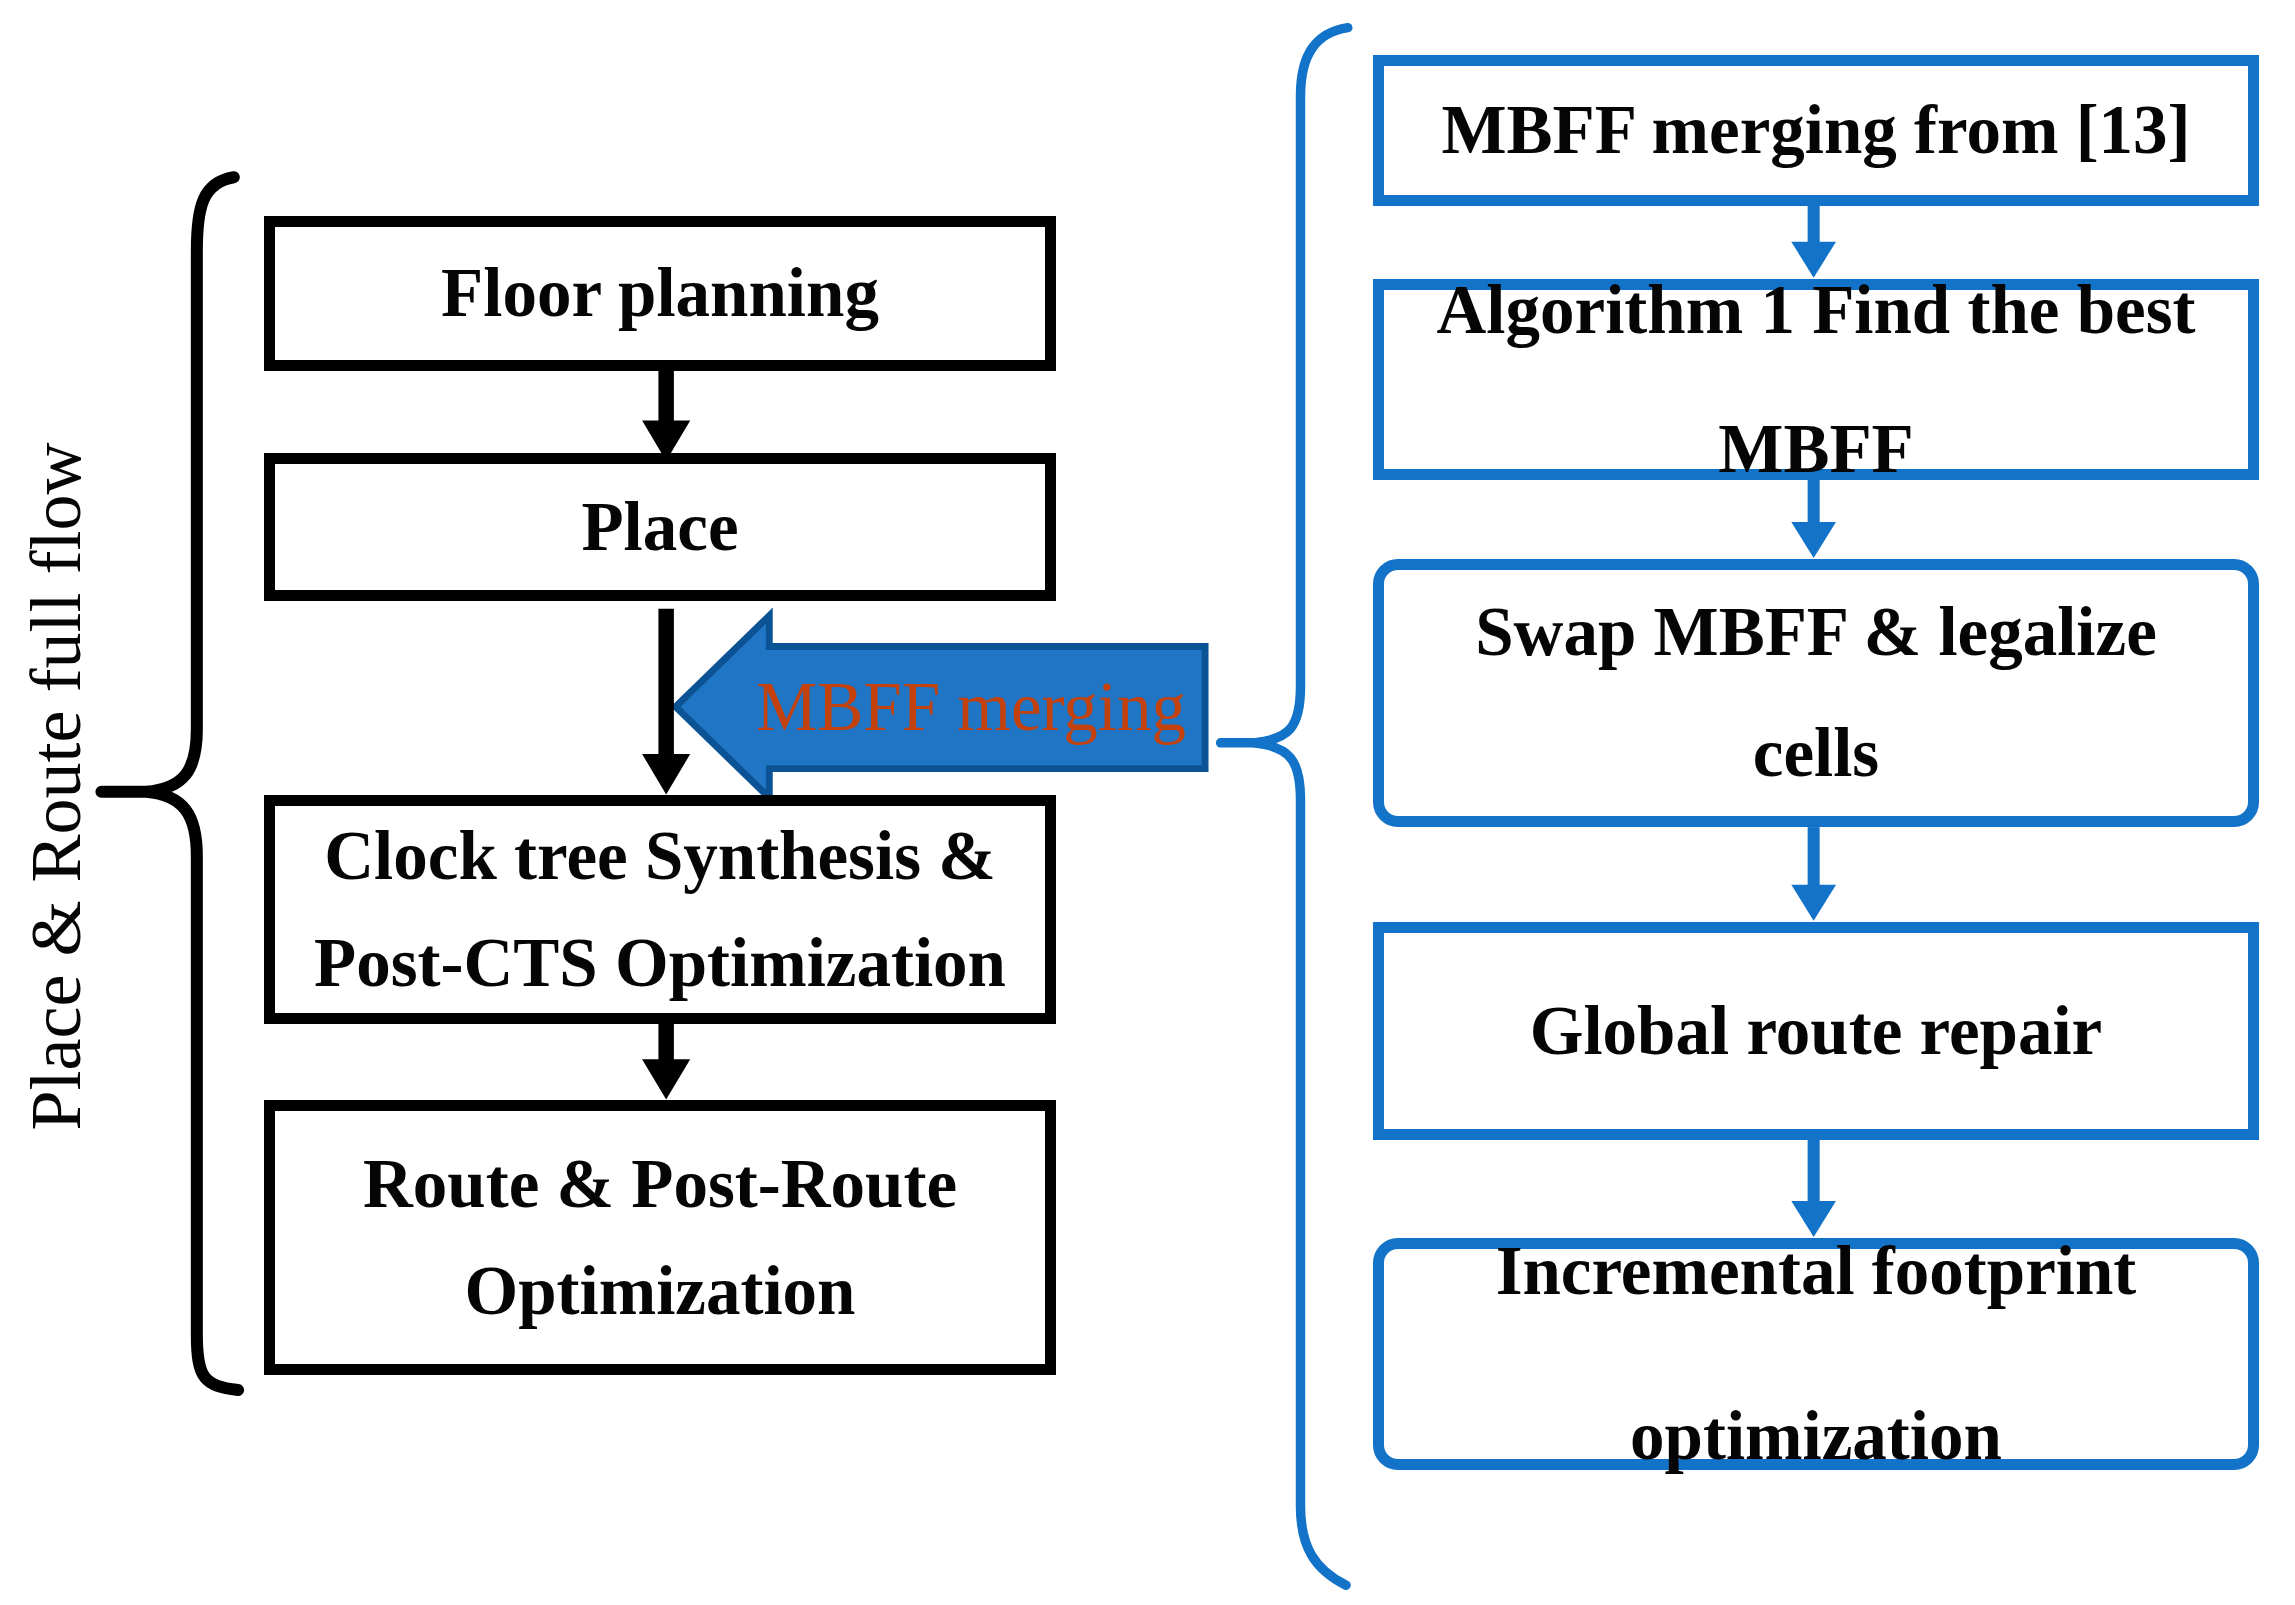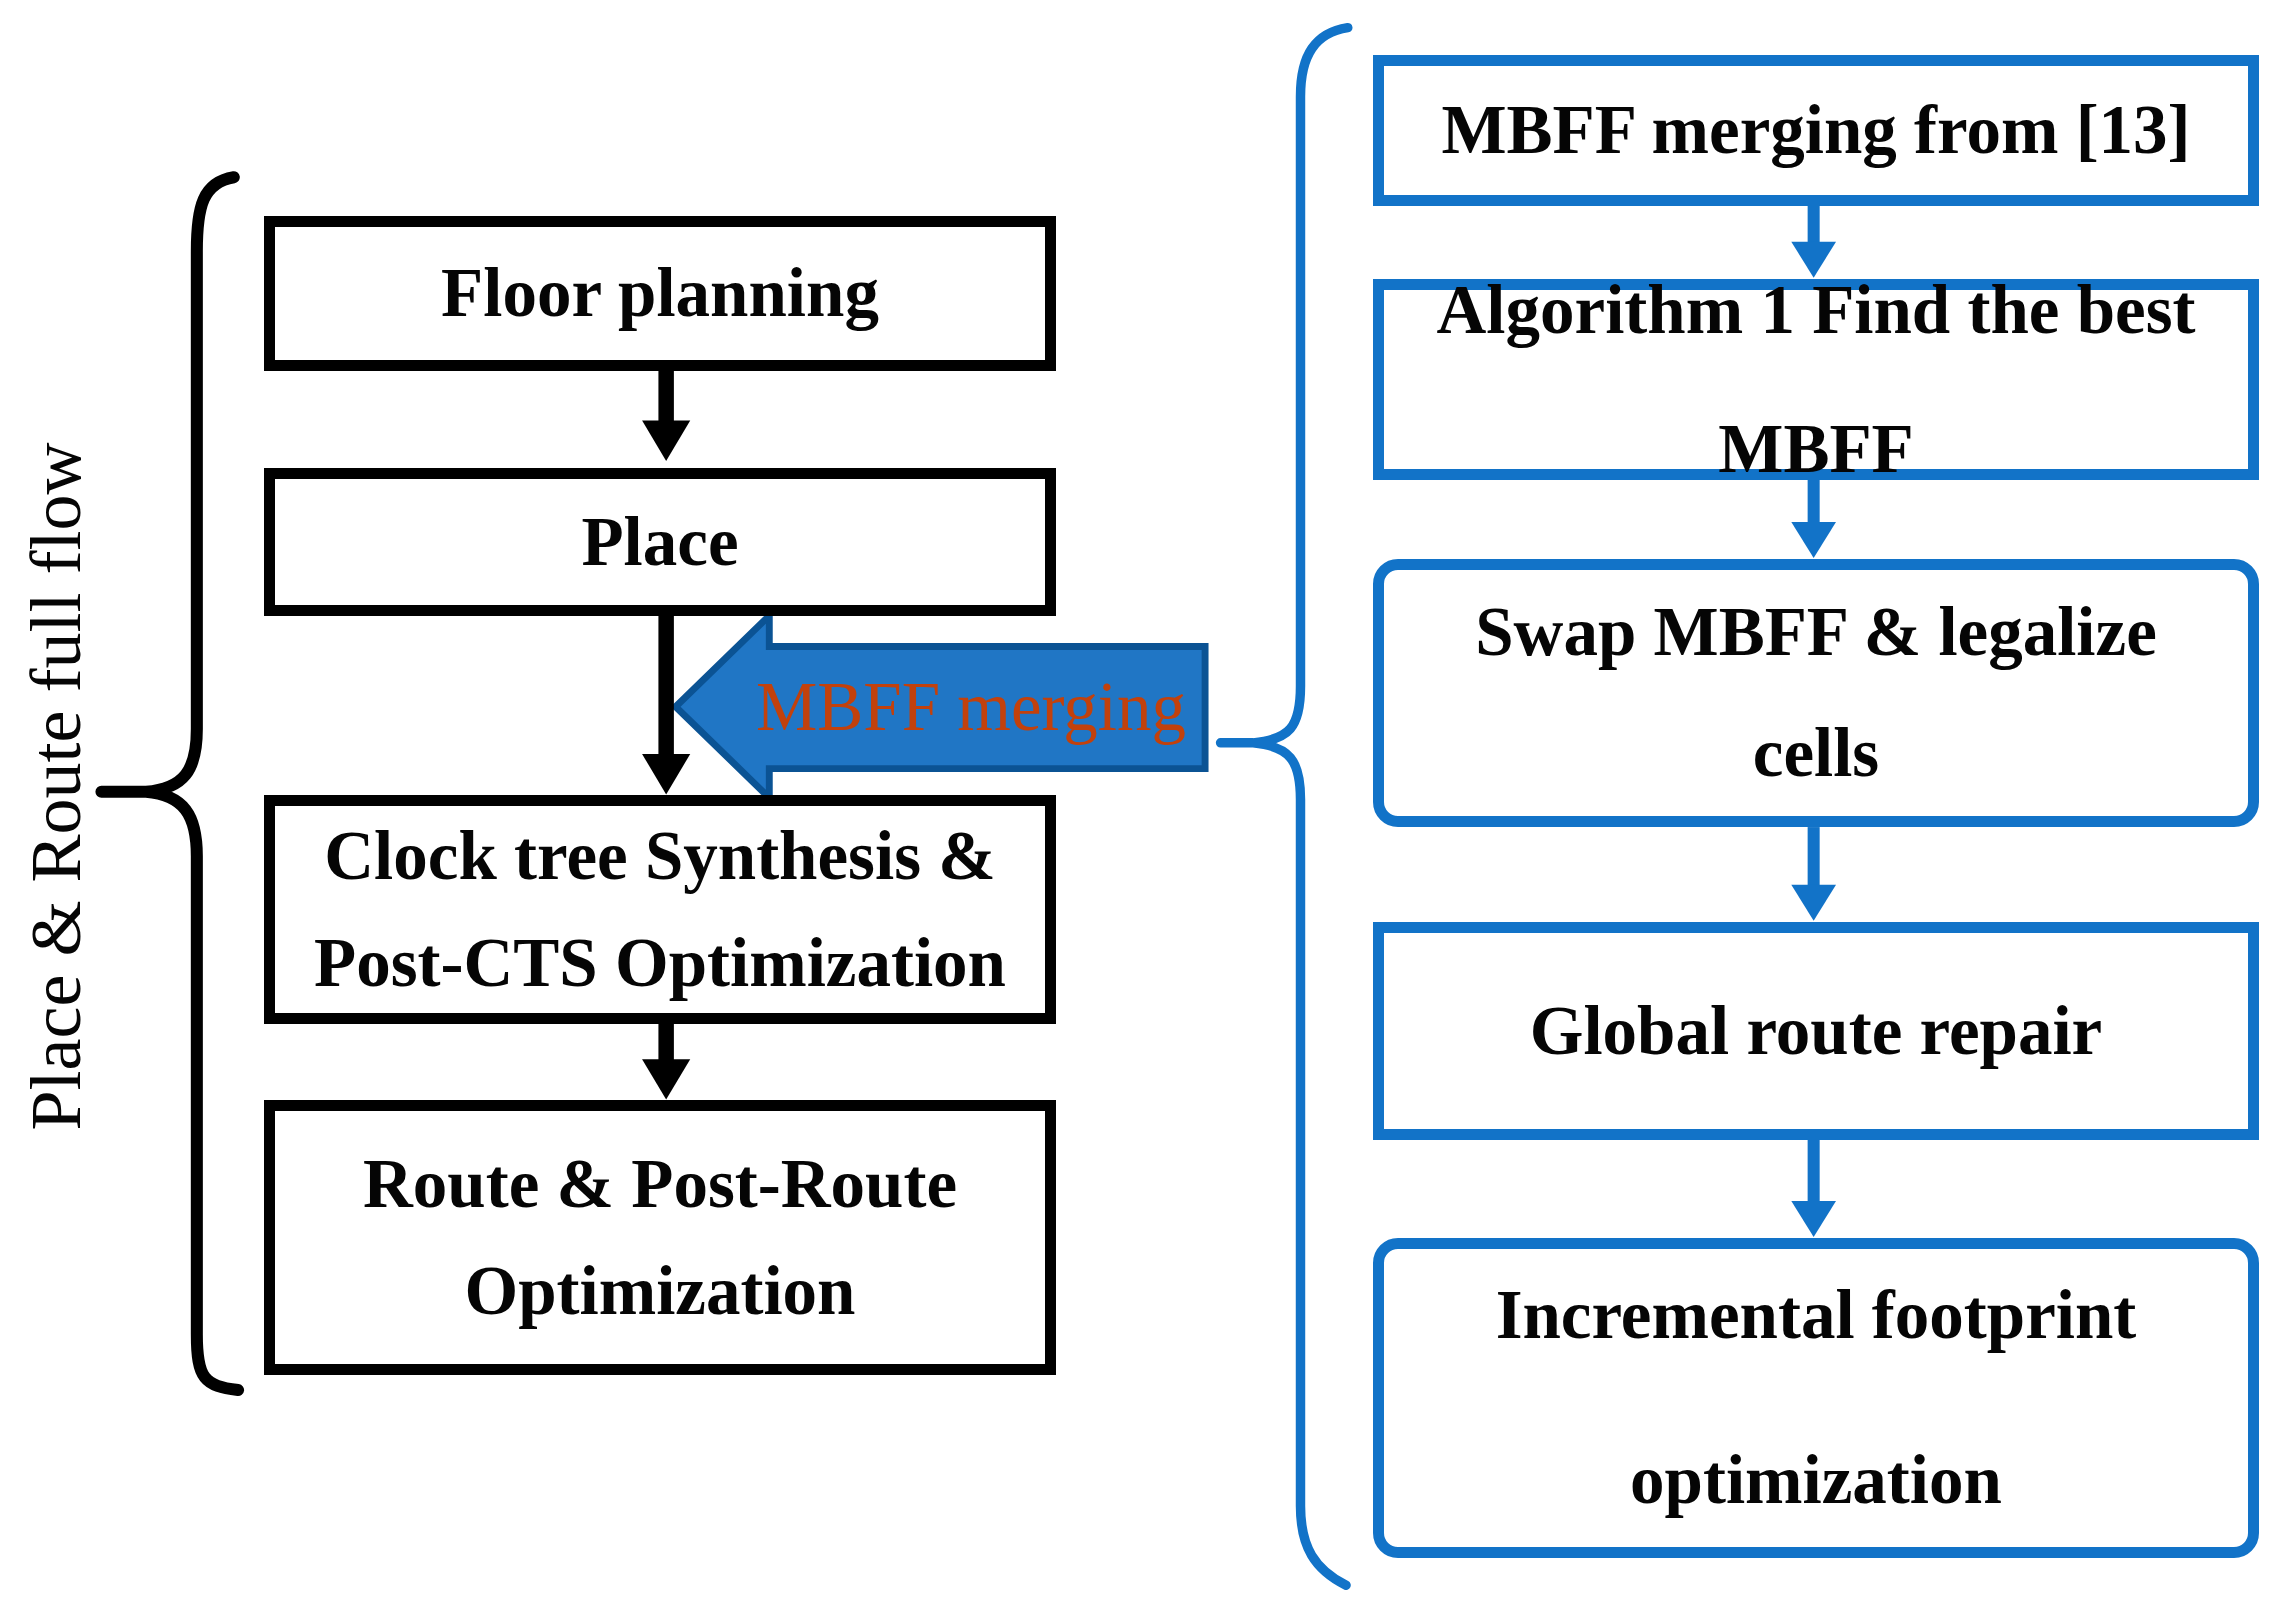--- a/index.html
+++ b/index.html
@@ -29,29 +29,29 @@
     line-height:1.55;
     font-weight:bold;
   }
   .flow-box .line{white-space:nowrap;}
   .left-box{border:11.2px solid #000000;left:264px;width:792px;}
   .right-box{border:11.2px solid var(--accent,#1273C8);left:1373px;width:886px;}
   .lh-tight{line-height:1.45;gap:39px;}
   .lh-wide{line-height:1.75;border-radius:25px;}
 
   #box-floor{top:216px;height:155px;}
-  #box-place{top:468px;height:148px;}
+  #box-place{top:453px;height:148px;}
   #box-cts{top:795px;height:229px;}
   #box-route{top:1100px;height:275px;}
 
   #box-r1{top:55px;height:151px;}
   #box-r2{top:279px;height:201px;}
   #box-r3{top:559px;height:268px;}
   #box-r4{top:922px;height:218px;}
-  #box-r5{top:1238px;height:320px;gap:44px;}
+  #box-r5{top:1238px;height:232px;gap:44px;}
 
   #brace-label{
     position:absolute;
     left:-352px;top:739px;width:817px;height:95px;
     transform:rotate(-90deg);
     transform-origin:center center;
     display:flex;align-items:center;justify-content:center;
     font-size:72px;
     white-space:nowrap;
     z-index:2;

